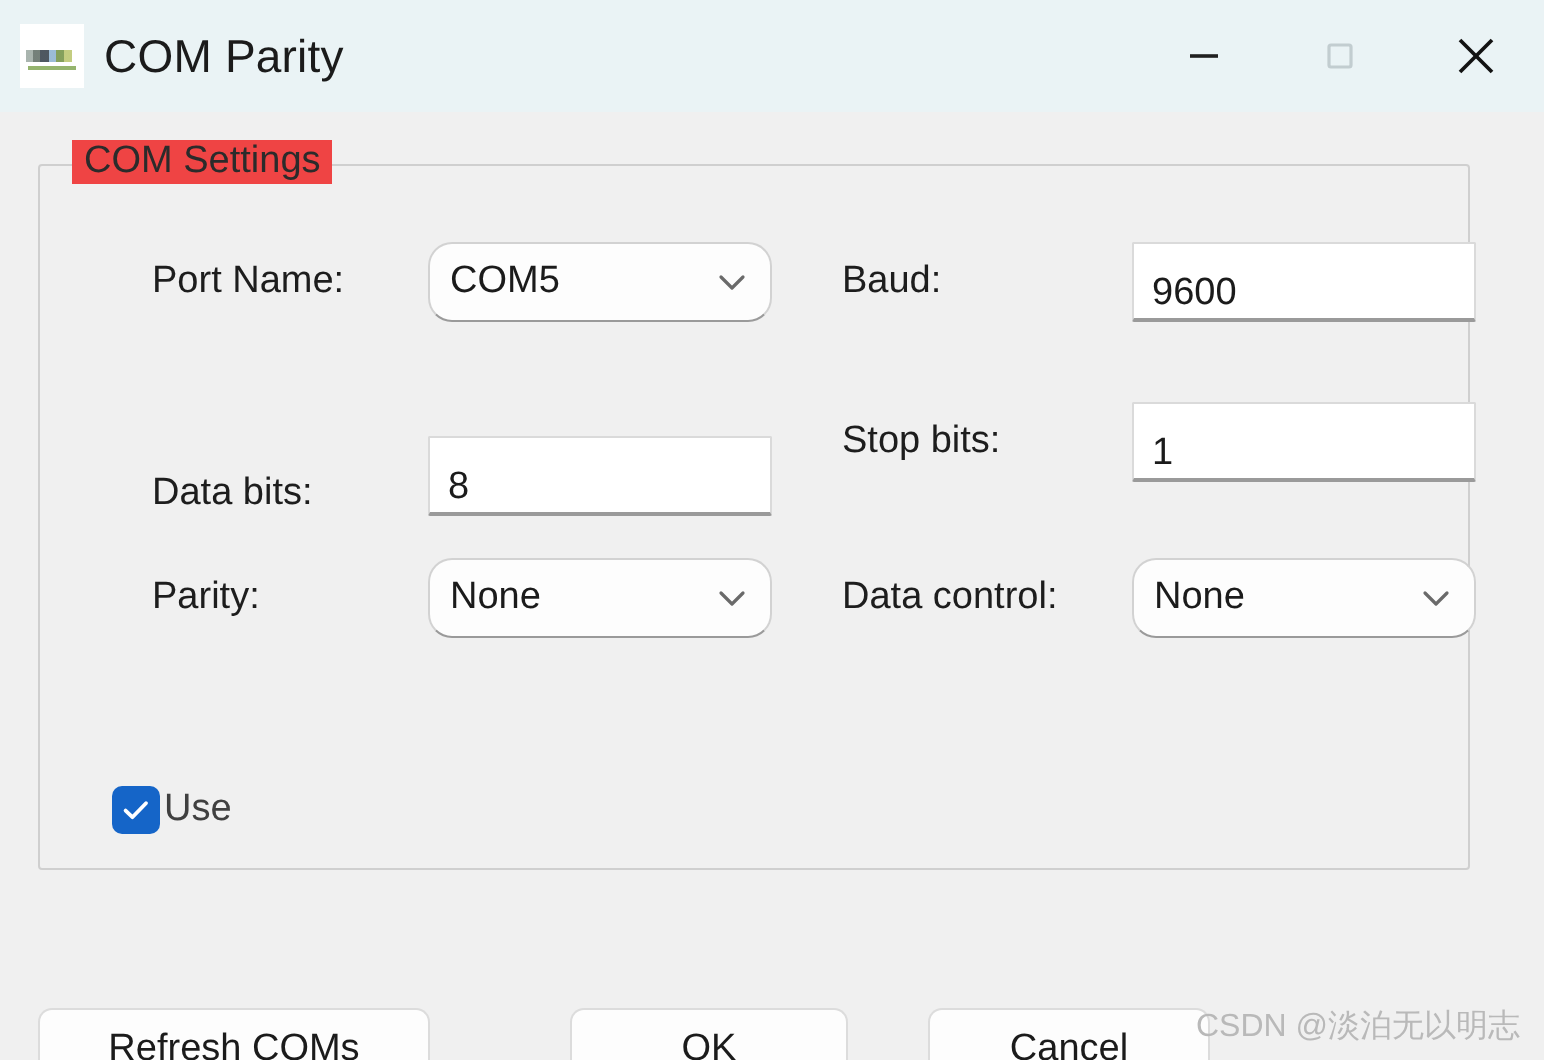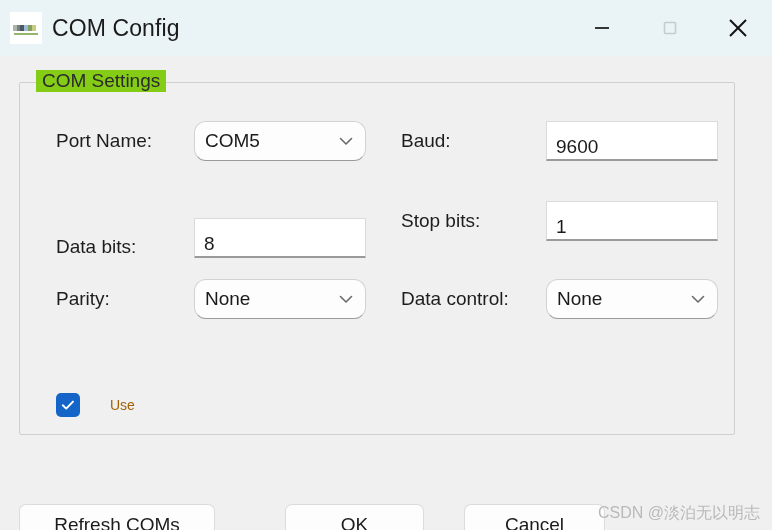--- a/index.html
+++ b/index.html
@@ -108,31 +108,32 @@
     top: 26px;
     width: 716px;
     height: 353px;
     border: 1px solid #cfcfcf;
     border-radius: 2px;
   }
   .groupbox-label {
     position: absolute;
     left: 16px;
     top: -13px;
-    background: #84cc16;
+    background: #ef4444;
     padding: 0 6px;
     font-size: 19px;
     color: #2b2b2b;
     white-space: nowrap;
   }
 
   .field-row {
     position: absolute;
     display: flex;
     align-items: center;
+    margin-left: 20px;
   }
   .field-label {
     font-size: 19px;
     color: #1d1d1d;
     white-space: nowrap;
   }
 
   
   .combo {
     width: 172px;
@@ -191,23 +192,23 @@
     width: 24px;
     height: 24px;
     border-radius: 5px;
     background: #1565c8;
     display: flex;
     align-items: center;
     justify-content: center;
     flex: 0 0 auto;
   }
   .checkbox-label {
-    font-size: 14px;
-    color: #a16207;
-    margin-left: 30px;
+    font-size: 19px;
+    color: #404040;
+    margin-left: 2px;
     white-space: nowrap;
   }
 
   
   .button-bar {
     position: absolute;
     left: 0;
     top: 448px;
     width: 772px;
     height: 48px;
@@ -245,21 +246,21 @@
 </head>
 <body>
 
 <div class="window">
 
   <div class="titlebar">
     <div class="title-icon">
       <div class="glyph"></div>
       <div class="underline"></div>
     </div>
-    <div class="title-text">COM Config</div>
+    <div class="title-text">COM Parity</div>
 
     <div class="win-controls">
       <button class="win-btn">
         <svg width="22" height="22" viewBox="0 0 22 22">
           <line x1="4" y1="11" x2="18" y2="11" stroke="#202020" stroke-width="1.8"></line>
         </svg>
       </button>
       <button class="win-btn">
         <svg width="22" height="22" viewBox="0 0 22 22">
           <rect x="5.5" y="5.5" width="11" height="11" fill="none" stroke="#c2cdd0" stroke-width="1.6" rx="1"></rect>

